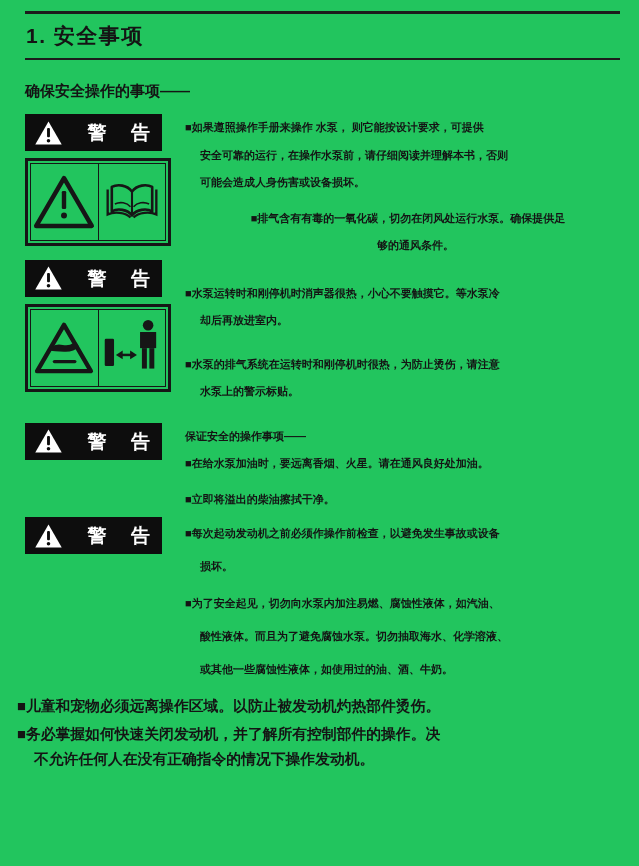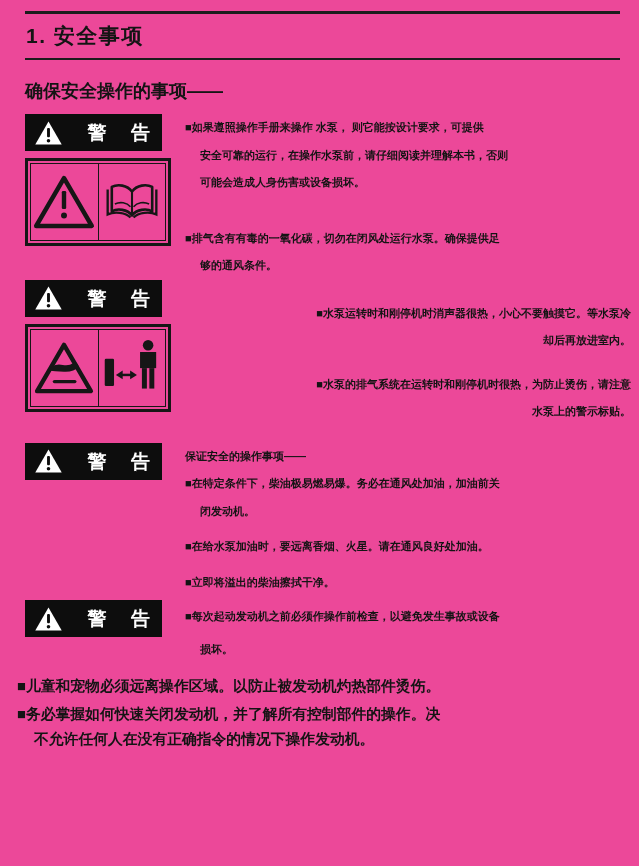--- a/index.html
+++ b/index.html
@@ -1,20 +1,20 @@
 <!DOCTYPE html>
 <html><head>
 <meta charset="utf-8">
 <style>
   html, body { margin:0; padding:0; background:#ffffff; }
   .page {
     position:relative;
     width:639px; height:866px;
     overflow:hidden;
-    background:#ec4899;
+    background:#22c55e;
     color:#141414;
     font-family:"Liberation Sans", sans-serif;
     font-weight:600;
   }
   
   .header {
     margin:11px 19px 0 25px;
     border-top:3px solid #1c1c1c;
     border-bottom:2.5px solid #1c1c1c;
     padding:9px 0 10px 1px;
@@ -22,36 +22,36 @@
   .page-title {
     margin:0;
     font-size:21px;
     line-height:25px;
     font-weight:600;
     letter-spacing:1.5px;
   }
   
   .intro {
     margin:21px 0 0 25px;
-    font-size:18px;
+    font-size:15px;
     line-height:20px;
   }
   
   .sec { display:flex; margin-left:25px; }
   .sec1 { margin-top:13px; }
   .sec2 { margin-top:0; }
   .sec3 { margin-top:17px; }
   .sec4 { margin-top:4px; }
   .sec-left { flex:0 0 160px; }
   .sec-right {
     flex:0 0 auto; width:446px;
     font-size:11px; line-height:27.5px;
   }
   .sec4 .sec-right { line-height:33px; }
-  .sec2 .sec-right { padding-top:20px;text-align:right; }
+  .sec2 .sec-right { padding-top:20px; }
 
   .banner {
     width:137px; height:37px;
     background:#0d0d0d; color:#fff;
     display:flex; align-items:center; justify-content:space-between;
     padding:0 12px 0 9px; box-sizing:border-box;
   }
   .banner svg { width:29px; height:26px; display:block; }
   .banner-char { font-size:19px; font-weight:700; line-height:1; }
 
@@ -60,22 +60,22 @@
     border:3px solid #161616; padding:2px; box-sizing:border-box;
   }
   .iconbox-inner { height:100%; border:1.5px solid #161616; display:flex; box-sizing:border-box; }
   .icon-panel { flex:1 1 50%; display:flex; align-items:center; justify-content:center; overflow:hidden; }
   .icon-panel + .icon-panel { border-left:1.5px solid #161616; }
 
   .blt {
     margin:0; padding-left:15px; text-indent:-15px;
     white-space:pre-wrap;
   }
-  .sec1 .blt + .blt { margin-top:28px; }
-  .sec2 .blt + .blt { margin-top:16px;margin-left:25px; }
+  .sec1 .blt + .blt { margin-top:8px;text-align:center; }
+  .sec2 .blt + .blt { margin-top:16px; }
   .sec3 .blt + .blt { margin-top:8px; }
   .sec4 .blt + .blt { margin-top:4px; }
   .sub-intro { margin:0; padding:0; }
 
   
   .footer {
     margin:8px 0 0 17px; width:472px;
     font-size:14.8px; line-height:25px;
   }
   .footer .blt { padding-left:17px; text-indent:-17px; }
@@ -190,22 +190,20 @@
               <rect x="15.3" y="9" width="3.4" height="11" rx="1.2" fill="#0d0d0d"></rect>
               <circle cx="17" cy="24" r="2.1" fill="#0d0d0d"></circle>
             </svg>
         </span>
         <span class="banner-char">警</span>
         <span class="banner-char">告</span>
       </div>
     </div>
     <div class="sec-right">
       <p class="sub-intro">保证安全的操作事项——</p>
-      <p class="blt">■在特定条件下，柴油极易燃易爆。务必在通风处加油，加油前关
-闭发动机。</p>
       <p class="blt">■在给水泵加油时，要远离香烟、火星。请在通风良好处加油。</p>
       <p class="blt">■立即将溢出的柴油擦拭干净。</p>
     </div>
   </div>
 
   <div class="sec sec4">
     <div class="sec-left">
       <div class="banner">
         <span>
           <svg viewBox="0 0 34 30">
@@ -214,20 +212,23 @@
               <circle cx="17" cy="24" r="2.1" fill="#0d0d0d"></circle>
             </svg>
         </span>
         <span class="banner-char">警</span>
         <span class="banner-char">告</span>
       </div>
     </div>
     <div class="sec-right">
       <p class="blt">■每次起动发动机之前必须作操作前检查，以避免发生事故或设备
 损坏。</p>
+      <p class="blt">■为了安全起见，切勿向水泵内加注易燃、腐蚀性液体，如汽油、
+酸性液体。而且为了避免腐蚀水泵。切勿抽取海水、化学溶液、
+或其他一些腐蚀性液体，如使用过的油、酒、牛奶。</p>
     </div>
   </div>
 
   <div class="footer">
     <p class="blt">■儿童和宠物必须远离操作区域。以防止被发动机灼热部件烫伤。</p>
     <p class="blt">■务必掌握如何快速关闭发动机，并了解所有控制部件的操作。决
 不允许任何人在没有正确指令的情况下操作发动机。</p>
   </div>
 
 </div>

